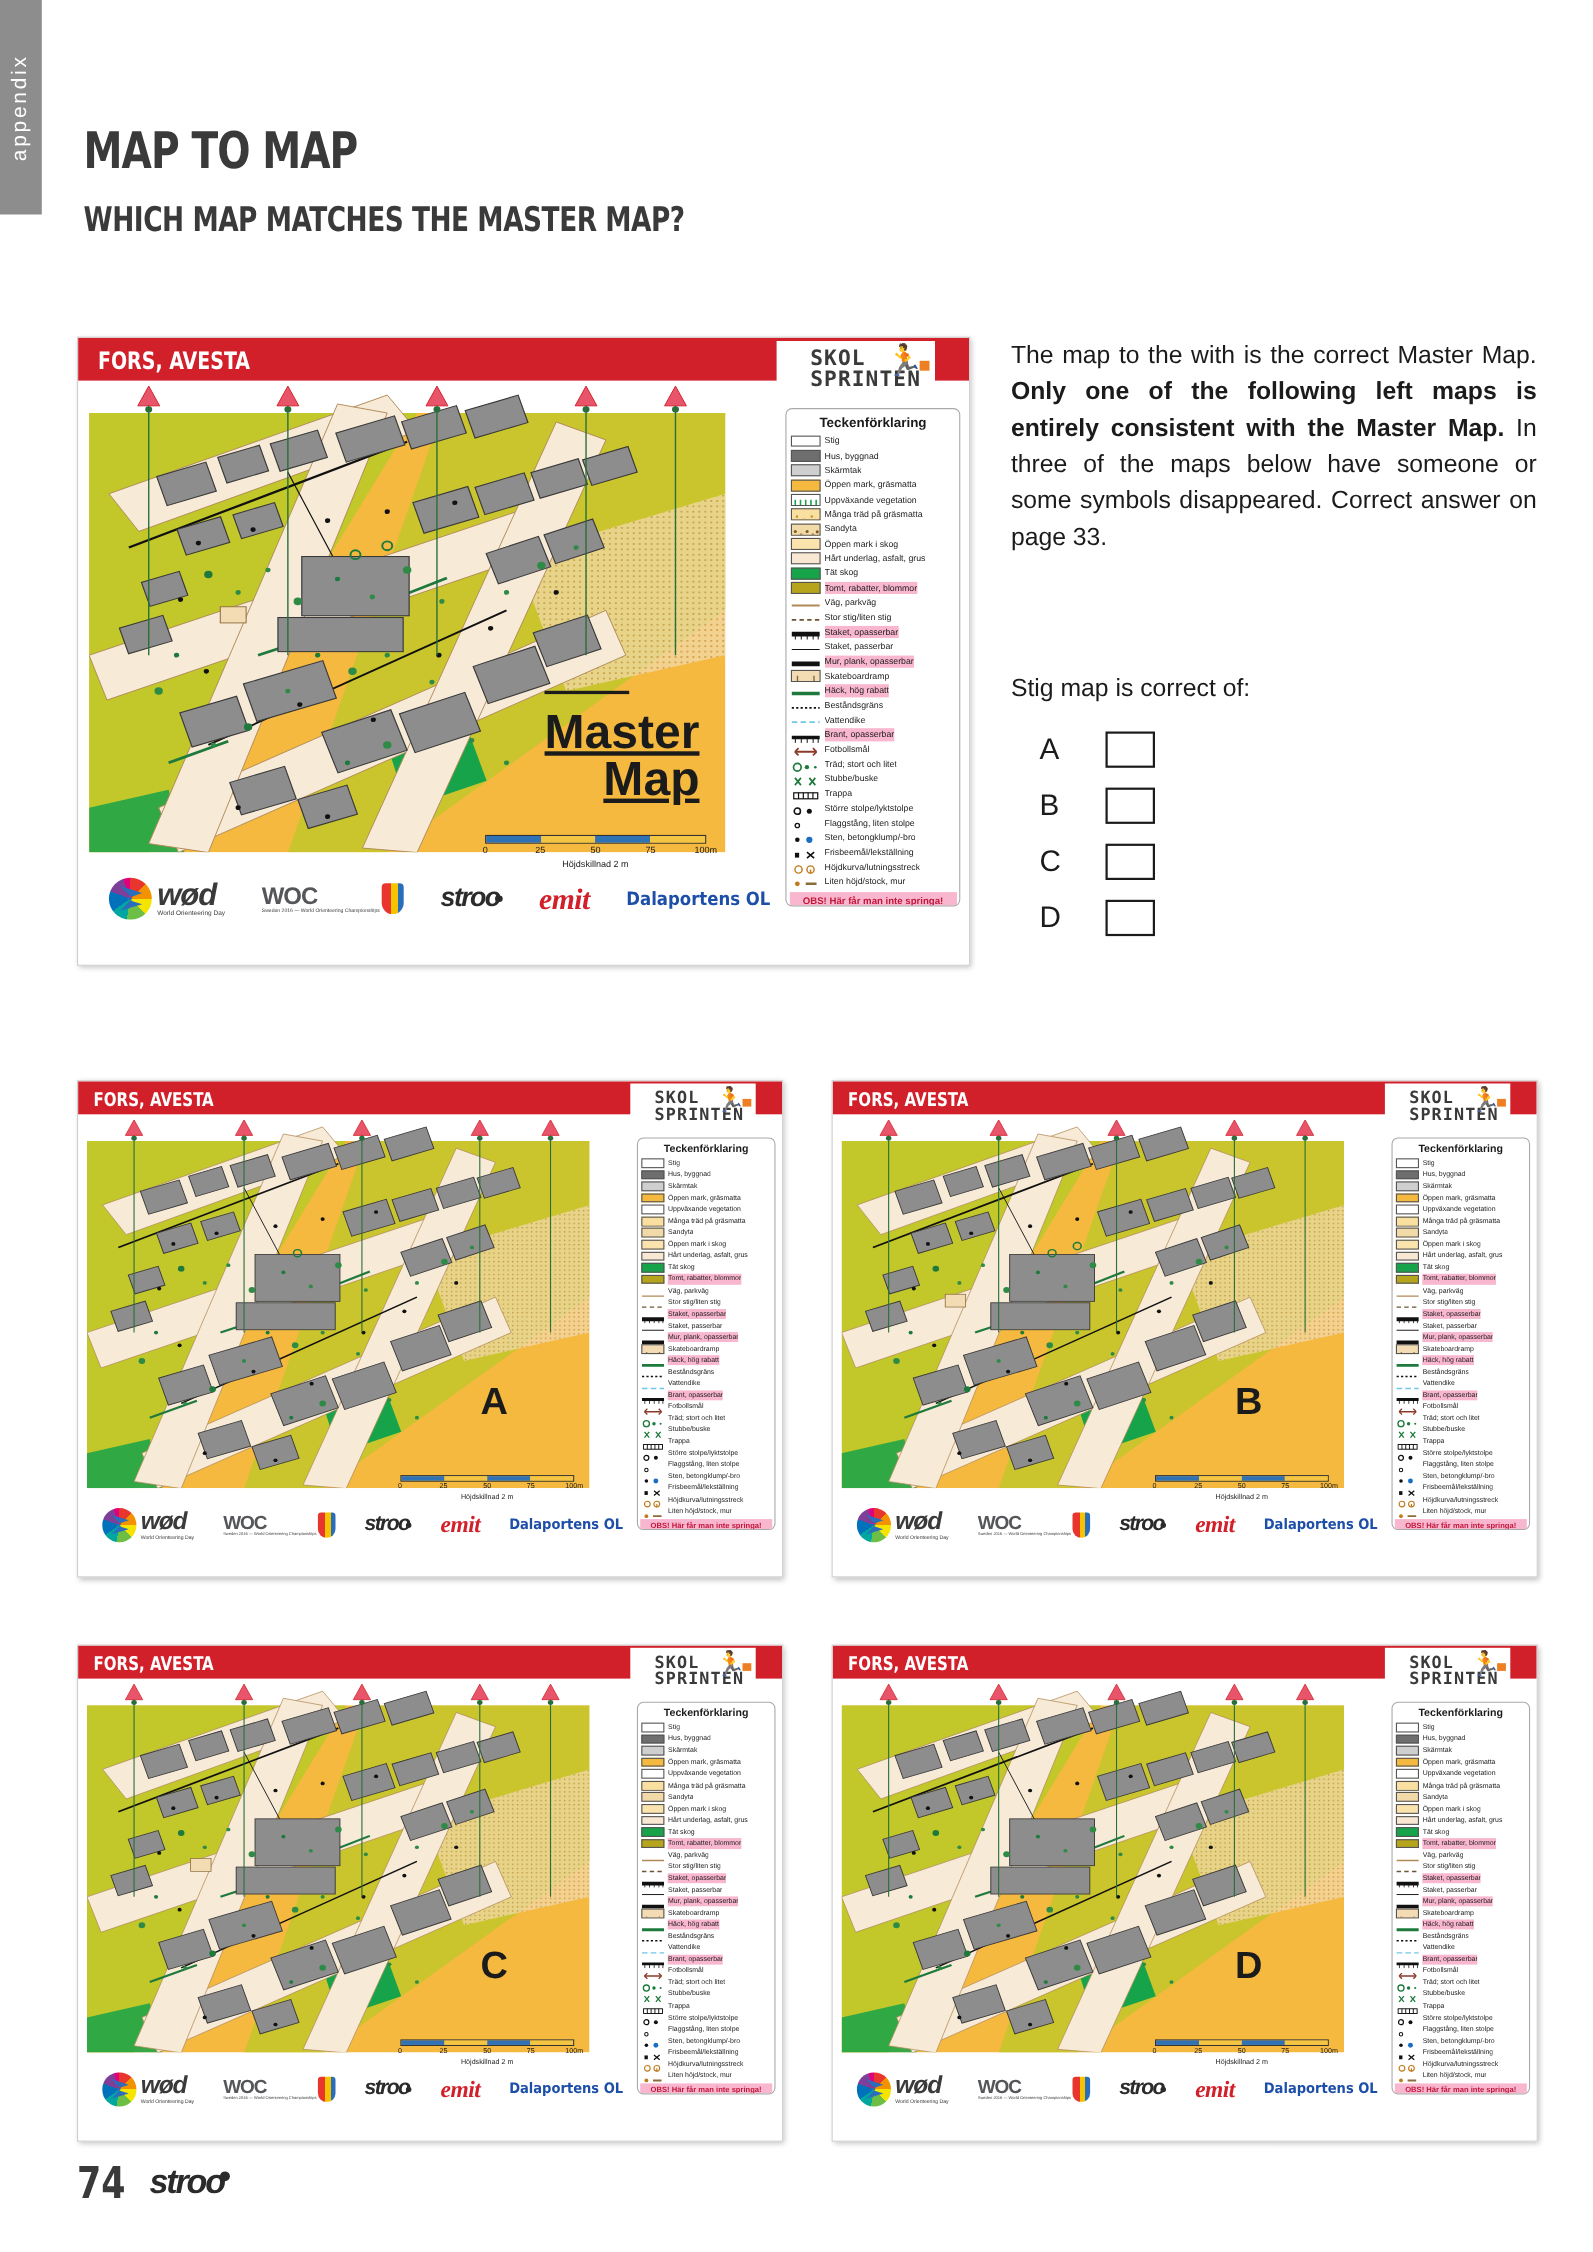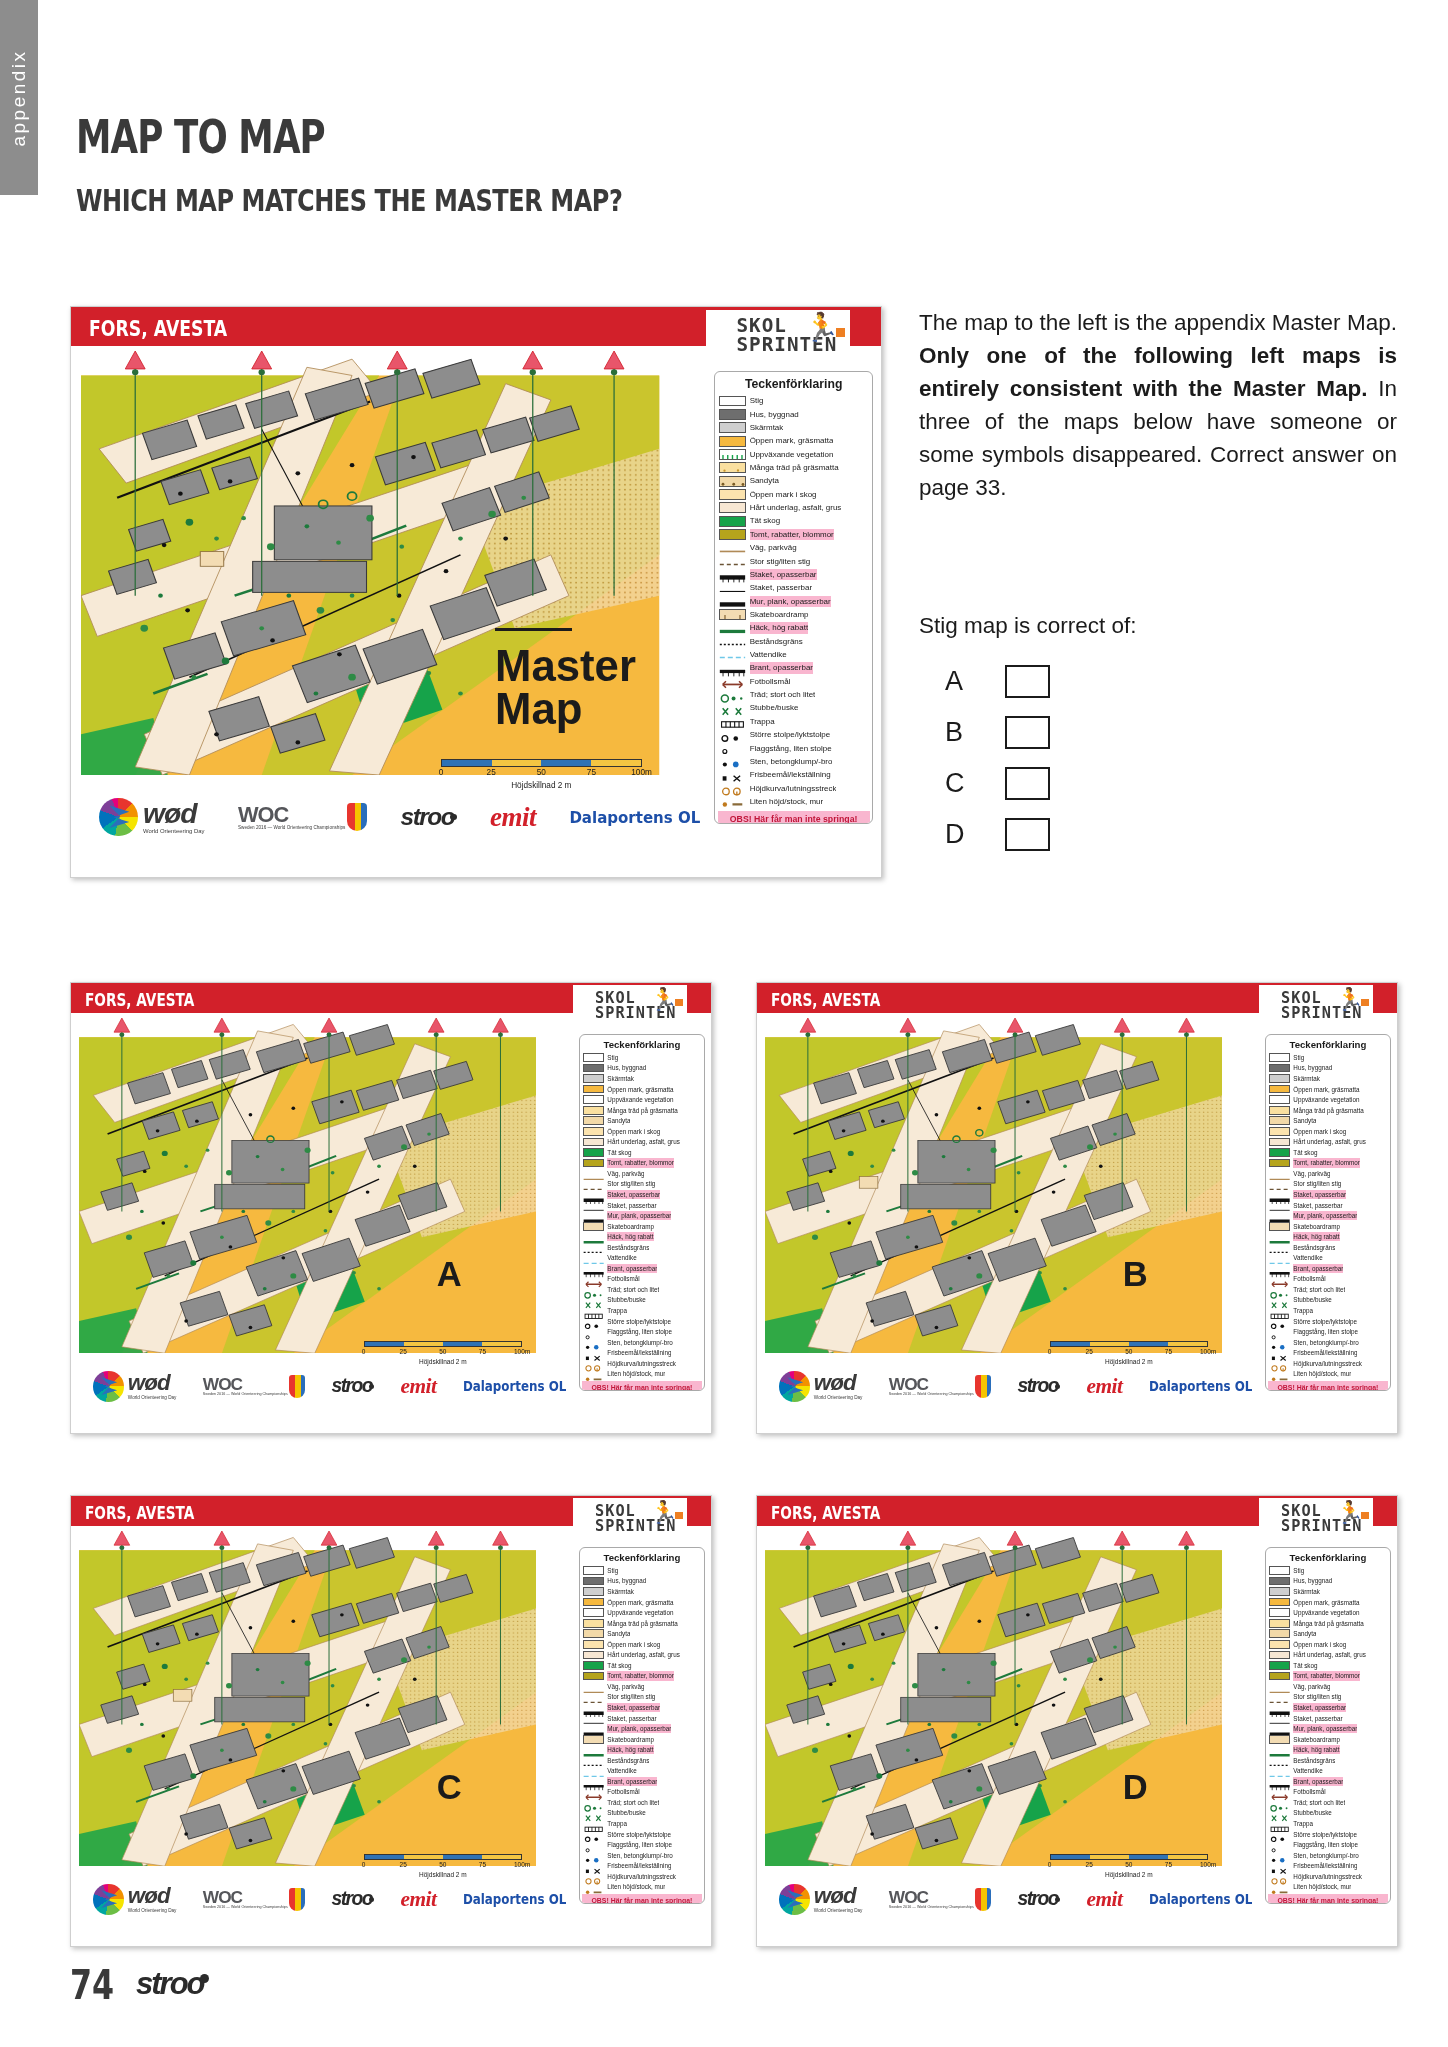--- a/index.html
+++ b/index.html
@@ -162,21 +162,22 @@
     font-family:"Liberation Sans", sans-serif;}
 
   
   .variant-letter{
     position:absolute; font-weight:bold; color:#1b1b1b;
     font-family:"Liberation Sans", sans-serif;
   }
   .master-label{
     position:absolute; font-weight:bold; color:#1b1b1b;
     font-family:"Liberation Sans", sans-serif; line-height:1.0;
-    text-align:left;
+    text-align:right;
+    text-decoration:underline;
   }
   .master-rule{ position:absolute; background:#1b1b1b; }
 
   
   .sponsors{ position:absolute; display:flex; align-items:center; }
   .sp{ display:flex; align-items:center; margin-right:0; }
   .wod-ring{
     border-radius:50%;
     background:conic-gradient(#e8352e 0deg 45deg,#f29200 45deg 90deg,
       #f5e400 90deg 135deg,#6cbe45 135deg 190deg,#00a6a0 190deg 235deg,
@@ -205,21 +206,21 @@
 <body>
 
 <div id="appendix-tab">
   <div class="vtext">appendix</div>
 </div>
 
 <div id="page-title">MAP TO MAP</div>
 <div id="page-subtitle">WHICH MAP MATCHES THE MASTER MAP?</div>
 
 <div id="instructions">
-  <span>The map to the left is the appendix Master Map. </span><b>Only one of the following left maps is entirely consistent with the Master Map.</b><span> In three of the maps below have someone or some symbols disappeared. Correct answer on page 33.</span>
+  <span>The map to the with is the correct Master Map. </span><b>Only one of the following left maps is entirely consistent with the Master Map.</b><span> In three of the maps below have someone or some symbols disappeared. Correct answer on page 33.</span>
 </div>
 <div id="which-label">Stig map is correct of:</div>
 
 <div id="answer-list">
   <div class="answer-row">
     <span class="answer-letter">A</span>
     <span class="answer-box"></span>
   </div>
   <div class="answer-row">
     <span class="answer-letter">B</span>

